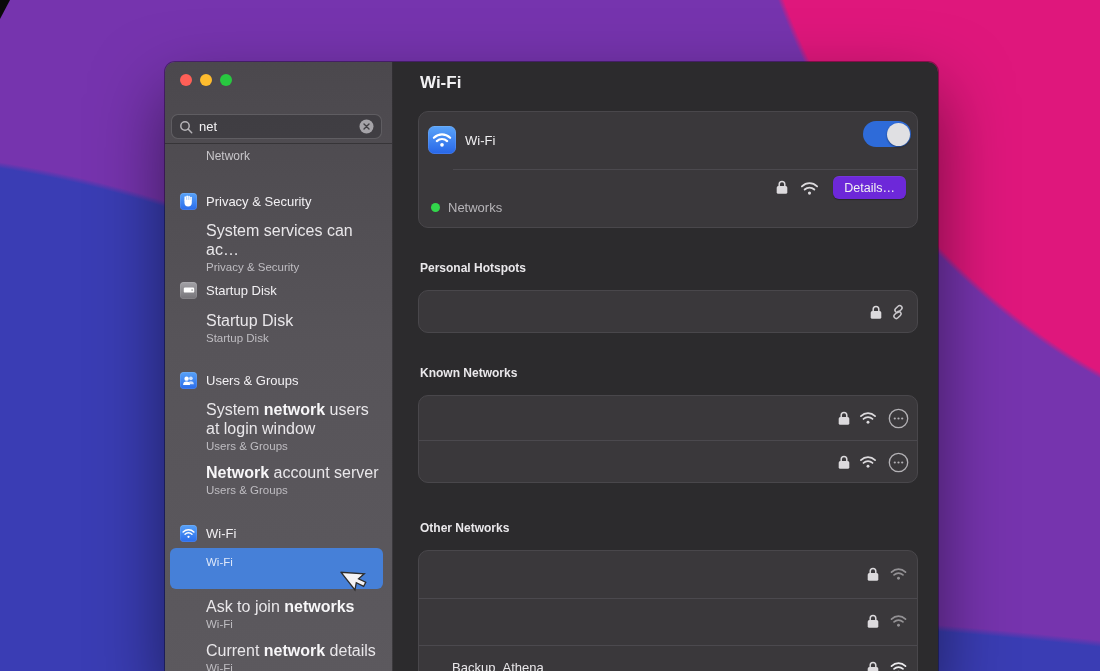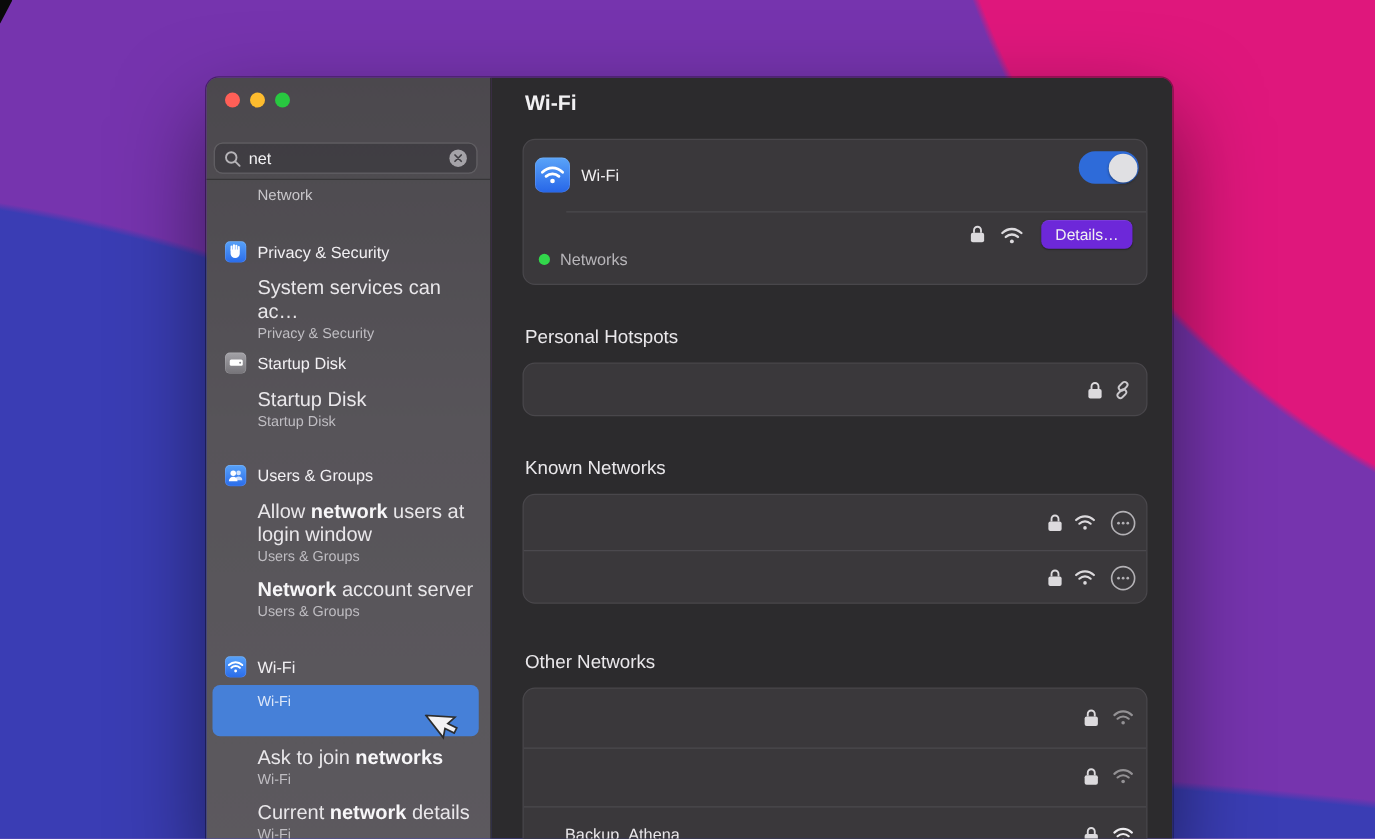--- a/index.html
+++ b/index.html
@@ -45,21 +45,21 @@
   .sb-result.selected { z-index:2; }
   .sb-result.selected .sb-rtitle { color:#ffffff; }
   .sb-result.selected .sb-rcaption { color:#dde7f9; }
   .cursor { position:absolute; left:181px; top:500px; z-index:5; transform:rotate(-38deg); }
   
   .main { position:absolute; left:228px; top:0; width:545px; height:100%; background:#2c2b2d; }
   .main-title { position:absolute; left:27px; top:11px; font-size:17px; font-weight:700; color:#f2f1f3; }
   .card { position:absolute; left:25px; width:500px; background:#3a383b;
     border:1px solid #49474b; border-radius:10px; }
   .card-div { position:absolute; left:34px; right:0; height:1px; background:#4b494e; }
-  .sect-h { position:absolute; left:27px; font-size:15px; font-weight:400; color:#eae8eb; }
+  .sect-h { position:absolute; left:27px; font-size:12px; font-weight:700; color:#eae8eb; }
   .wifi-app-ic { position:absolute; left:9px; top:14px; width:28px; height:28px; border-radius:6.5px;
     background:linear-gradient(180deg,#5aa4f9,#2766e8); display:flex; align-items:center; justify-content:center;
     box-shadow:inset 0 0 0 .5px rgba(255,255,255,.2); }
   .wifi-label { position:absolute; left:46px; top:21px; font-size:13px; color:#f0eff1; }
   .toggle { position:absolute; left:444px; top:9px; width:48px; height:26px;
     border-radius:13px; background:#2e6bd9; }
   .knob { position:absolute; right:1.5px; top:1.5px; width:23px; height:23px; border-radius:50%;
     background:#e0e0e3; box-shadow:0 1px 2px rgba(0,0,0,.45); }
   .status-dot { position:absolute; left:12px; top:91px; width:9px; height:9px; border-radius:50%; background:#32d74b; }
   .status-txt { position:absolute; left:29px; top:88px; font-size:13px; color:#b7b5b9; }
@@ -142,21 +142,21 @@
             </g>
             <g fill="#fff">
               <circle cx="4.9" cy="4" r="2.4"></circle>
               <path d="M1.1 10.8 a3.8 3.8 0 0 1 7.6 0 z"></path>
             </g>
           </svg>
         </span>
         <span class="sb-glabel">Users &amp; Groups</span>
       </div>
       <div class="sb-result" style="top:338px">
-        <div class="sb-rtitle"><span>Allow </span><b>network</b><span> users at login window</span></div>
+        <div class="sb-rtitle"><span>System </span><b>network</b><span> users at login window</span></div>
         <div class="sb-rcaption">Users &amp; Groups</div>
       </div>
       <div class="sb-result" style="top:401px">
         <div class="sb-rtitle"><span></span><b>Network</b><span> account server</span></div>
         <div class="sb-rcaption">Users &amp; Groups</div>
       </div>
 
       <div class="sb-group" style="top:462px">
         <span class="app-ic blue">
           <svg width="13" height="11" viewBox="0 0 16 13" fill="none" stroke="#fff" stroke-width="1.9" stroke-linecap="round">

